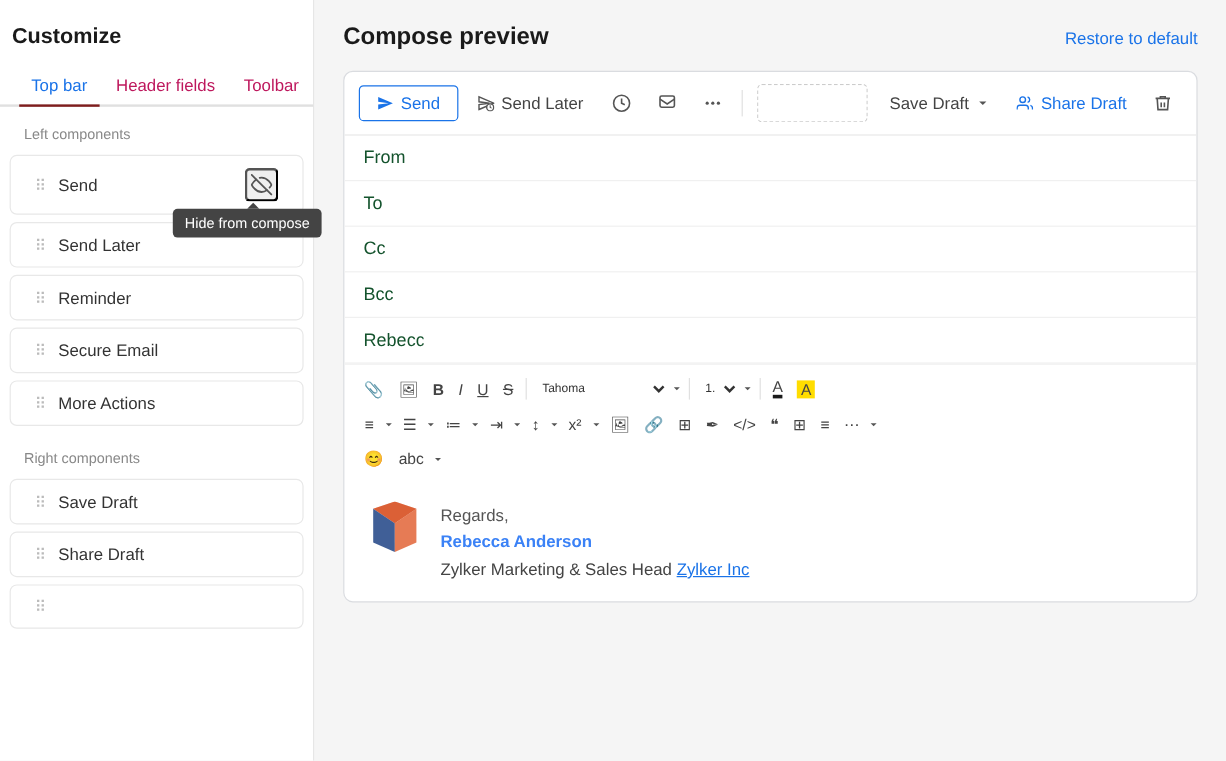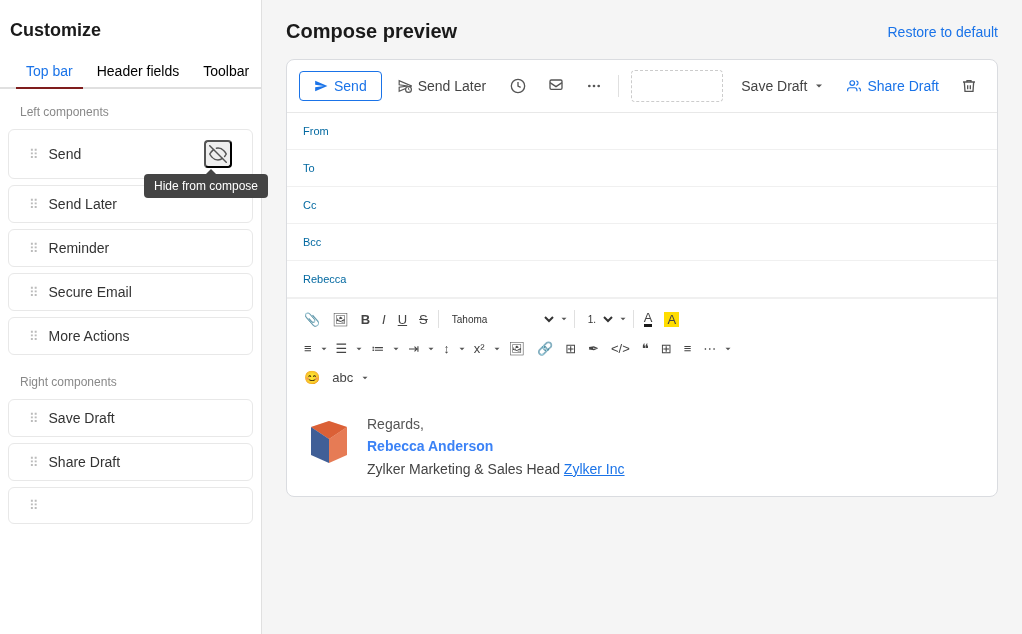--- a/index.html
+++ b/index.html
@@ -23,21 +23,21 @@
     }
     .tabs {
       display: flex;
       border-bottom: 2px solid #e0e0e0;
       padding: 0 16px;
       gap: 4px;
     }
     .tab {
       padding: 8px 10px;
       font-size: 14px;
-      color: #000000;
+      color: #be185d;
       cursor: pointer;
       border-bottom: 2px solid transparent;
       margin-bottom: -2px;
       white-space: nowrap;
     }
     .tab.active {
       color: #1a73e8;
       border-bottom: 2px solid #7f1d1d;
       font-weight: 500;
     }
@@ -220,22 +220,22 @@
       padding: 0;
     }
     .field-row {
       display: flex;
       align-items: center;
       padding: 10px 16px;
       border-bottom: 1px solid #f0f0f0;
     }
     .field-label {
       width: 50px;
-      color: #0369a1;
-      font-size: 11px;
+      color: #14532d;
+      font-size: 15px;
     }
     .field-input {
       flex: 1;
       border: none;
       outline: none;
       font-size: 14px;
       color: #333;
     }
     .format-toolbar {
       padding: 8px 12px;
@@ -273,21 +273,21 @@
     .fmt-divider {
       width: 1px;
       height: 18px;
       background: #e0e0e0;
       margin: 0 3px;
     }
     .signature-area {
       padding: 16px 16px;
       min-height: 80px;
       display: flex;
-      align-items: center;
+      align-items: flex-start;
       gap: 12px;
     }
     .logo-wrapper {
       width: 52px;
       height: 52px;
       flex-shrink: 0;
     }
     .sig-text {
       font-size: 14px;
       color: #555;

